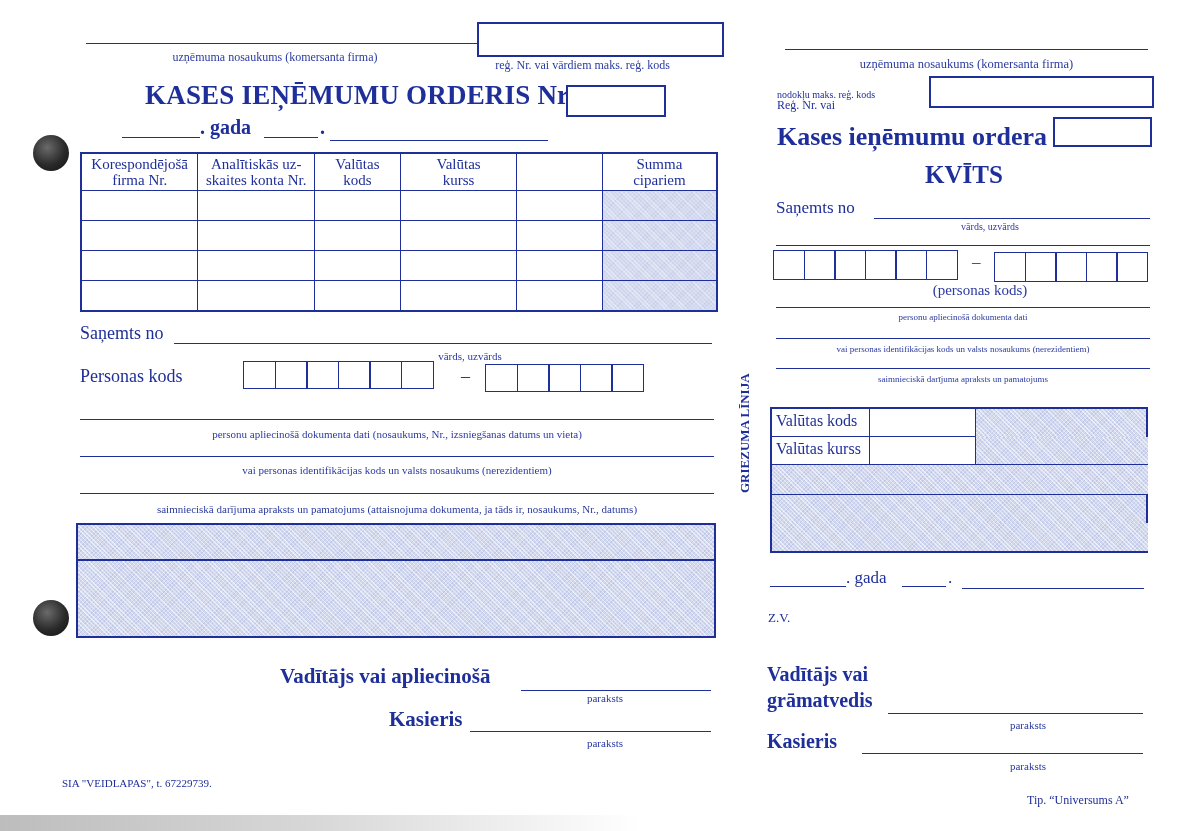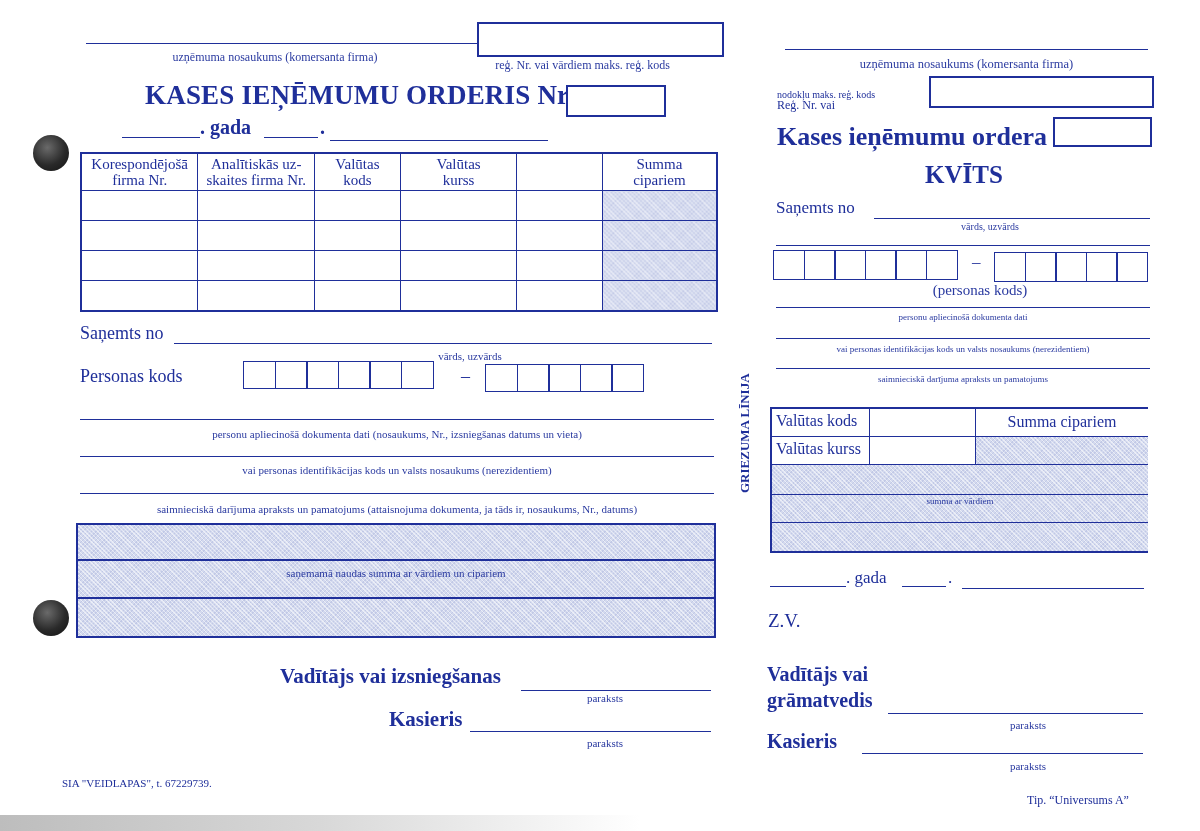--- a/index.html
+++ b/index.html
@@ -69,21 +69,21 @@
       <col style="width:117px">
         <col style="width:117px">
         <col style="width:86px">
         <col style="width:117px">
         <col style="width:86px">
         <col style="width:115px">
     </colgroup>
     <tbody>
         <tr>
       <th><span>Korespondējošā</span><br><span>firma Nr.</span></th>
-      <th><span>Analītiskās uz-</span><br><span>skaites firma Nr.</span></th>
+      <th><span>Analītiskās uz-</span><br><span>skaites konta Nr.</span></th>
       <th><span>Valūtas</span><br><span>kods</span></th>
       <th><span>Valūtas</span><br><span>kurss</span></th>
       <th><span></span></th>
       <th><span>Summa</span><br><span>cipariem</span></th>
     </tr>
     <tr>
       <td></td>
       <td></td>
       <td></td>
       <td></td>
@@ -143,27 +143,24 @@
   <div class="cap" style="left:80px; top:428px; width:634px;">personu apliecinošā dokumenta dati (nosaukums, Nr., izsniegšanas  datums un vieta)</div>
 
   <div class="line" style="left:80px; top:456px; width:634px;"></div>
   <div class="cap" style="left:80px; top:464px; width:634px;">vai personas identifikācijas kods un valsts nosaukums (nerezidentiem)</div>
 
   <div class="line" style="left:80px; top:493px; width:634px;"></div>
   <div class="cap" style="left:80px; top:503px; width:634px;">saimnieciskā darījuma apraksts un pamatojums (attaisnojuma dokumenta, ja tāds ir, nosaukums, Nr., datums)</div>
 
   <div class="abs shade" style="left:76px; top:523px; width:640px; height:115px; border:2px solid #1f2f9a; box-sizing:border-box;">
     <div class="abs shade" style="left:0; top:0; width:100%; height:36px; border-bottom:2px solid #1f2f9a; box-sizing:border-box;"></div>
-    <div class="abs shade" style="left:0; top:36px; width:100%; height:38px; border-bottom:2px solid #1f2f9a; box-sizing:border-box;">
-      <div class="cap" style="left:0; top:6px; width:100%;">saņemamā naudas summa ar vārdiem un cipariem</div>
-    </div>
     <div class="abs shade" style="left:0; top:74px; width:100%; height:37px;"></div>
   </div>
 
-  <div class="abs bold" style="left:280px; top:664px; font-size:21px; white-space:nowrap;">Vadītājs vai izsniegšanas</div>
+  <div class="abs bold" style="left:280px; top:664px; font-size:21px; white-space:nowrap;">Vadītājs vai apliecinošā</div>
   <div class="line" style="left:521px; top:690px; width:190px;"></div>
   <div class="cap" style="left:580px; top:692px; width:50px;">paraksts</div>
 
   <div class="abs bold" style="left:389px; top:707px; font-size:21px;">Kasieris</div>
   <div class="line" style="left:470px; top:731px; width:241px;"></div>
   <div class="cap" style="left:580px; top:737px; width:50px;">paraksts</div>
 
   <div class="abs" style="left:62px; top:777px; font-size:11px; white-space:nowrap;">SIA "VEIDLAPAS", t. 67229739.</div>
 </div>
 
@@ -211,38 +208,34 @@
 
   <div class="line" style="left:776px; top:338px; width:374px;"></div>
   <div class="cap" style="left:776px; top:344px; width:374px; font-size:9px;">vai personas identifikācijas kods un valsts nosaukums (nerezidentiem)</div>
 
   <div class="line" style="left:776px; top:368px; width:374px;"></div>
   <div class="cap" style="left:776px; top:374px; width:374px; font-size:9px;">saimnieciskā darījuma apraksts un pamatojums</div>
 
   <div class="rt shade">
     <div class="cell" style="left:0; top:0; width:98px; height:28px; background:#fff; padding:3px 0 0 4px;">Valūtas kods</div>
     <div class="cell" style="left:98px; top:0; width:106px; height:28px; background:#fff;"></div>
-    <div class="cell" style="left:204px; top:0; width:172px; height:28px; background:#fff; border-right:none; text-align:center; padding-top:4px;">Summa cipariem</div>
     <div class="cell" style="left:0; top:28px; width:98px; height:28px; background:#fff; padding:3px 0 0 4px;">Valūtas kurss</div>
     <div class="cell" style="left:98px; top:28px; width:106px; height:28px; background:#fff;"></div>
     <div class="cell shade" style="left:204px; top:28px; width:172px; height:28px; border-right:none;"></div>
     <div class="cell shade" style="left:0; top:56px; width:376px; height:30px; border-right:none;"></div>
-    <div class="cell shade" style="left:0; top:86px; width:376px; height:28px; border-right:none;">
-      <div class="cap" style="left:0; top:1px; width:100%; font-size:9px;">summa ar vārdiem</div>
-    </div>
     <div class="cell shade" style="left:0; top:114px; width:376px; height:28px; border-right:none; border-bottom:none;"></div>
   </div>
 
   <div class="line" style="left:770px; top:586px; width:76px;"></div>
   <div class="abs" style="left:846px; top:568px; font-size:17px;">. gada</div>
   <div class="line" style="left:902px; top:586px; width:44px;"></div>
   <div class="abs" style="left:948px; top:568px; font-size:17px;">.</div>
   <div class="line" style="left:962px; top:588px; width:182px;"></div>
 
-  <div class="abs" style="left:768px; top:610px; font-size:19px;">Z.V.</div>
+  <div class="abs" style="left:768px; top:610px; font-size:13px;">Z.V.</div>
 
   <div class="abs bold" style="left:767px; top:663px; font-size:20px;">Vadītājs vai</div>
   <div class="abs bold" style="left:767px; top:689px; font-size:20px;">grāmatvedis</div>
   <div class="line" style="left:888px; top:713px; width:255px;"></div>
   <div class="cap" style="left:1003px; top:719px; width:50px;">paraksts</div>
 
   <div class="abs bold" style="left:767px; top:730px; font-size:20px;">Kasieris</div>
   <div class="line" style="left:862px; top:753px; width:281px;"></div>
   <div class="cap" style="left:1003px; top:760px; width:50px;">paraksts</div>
 

